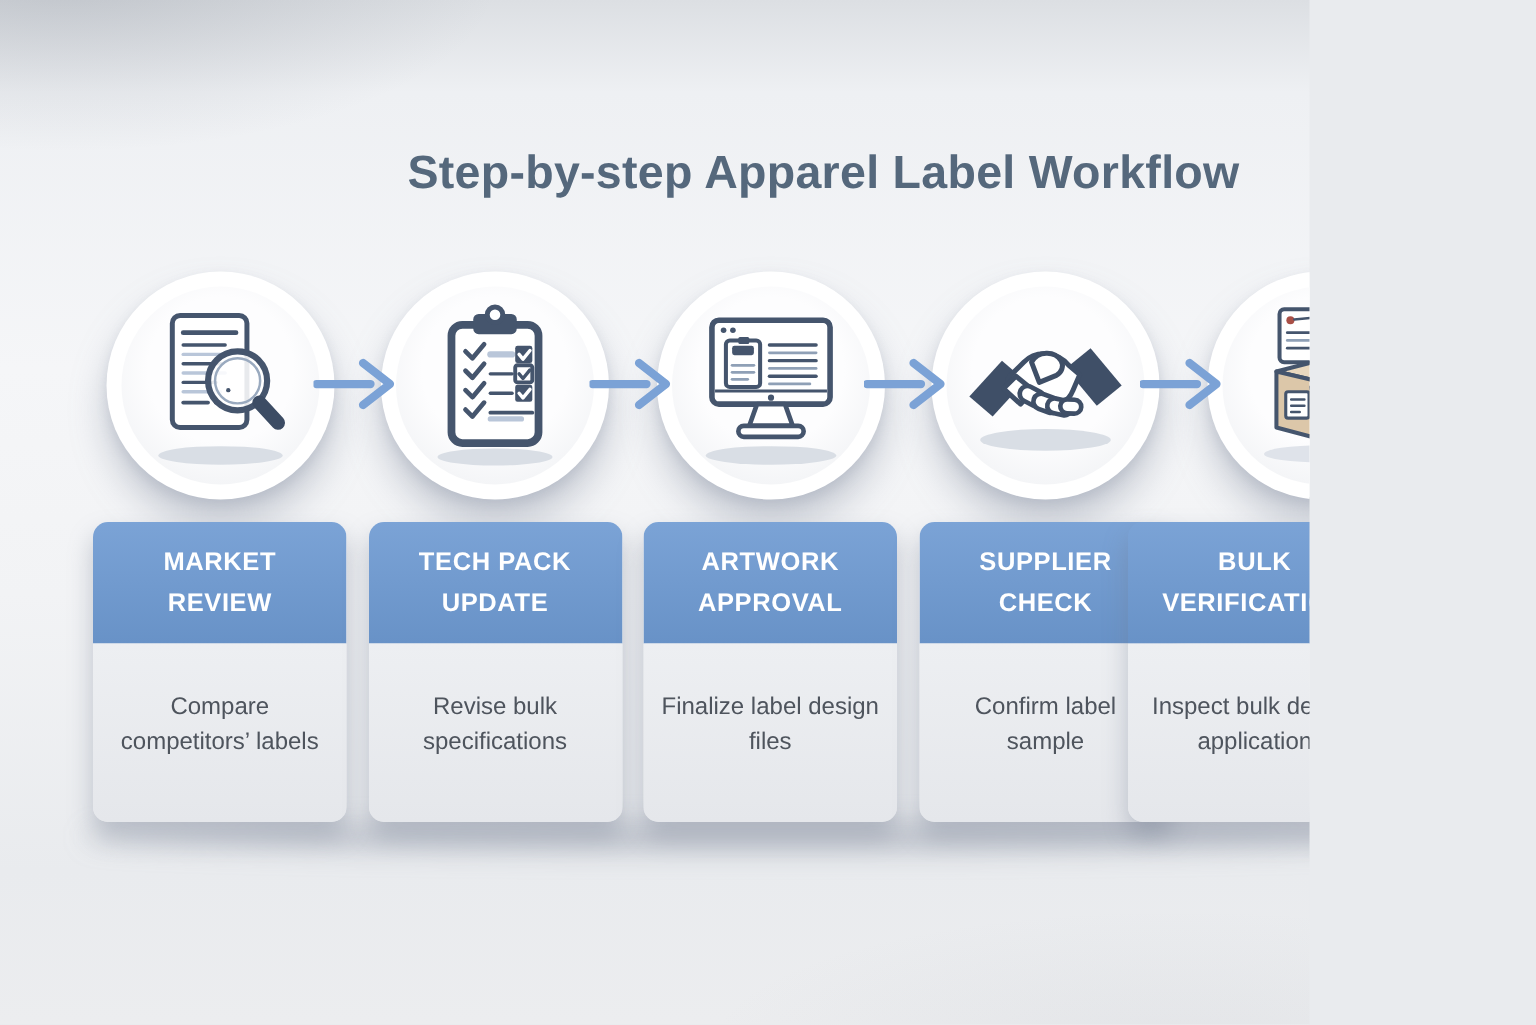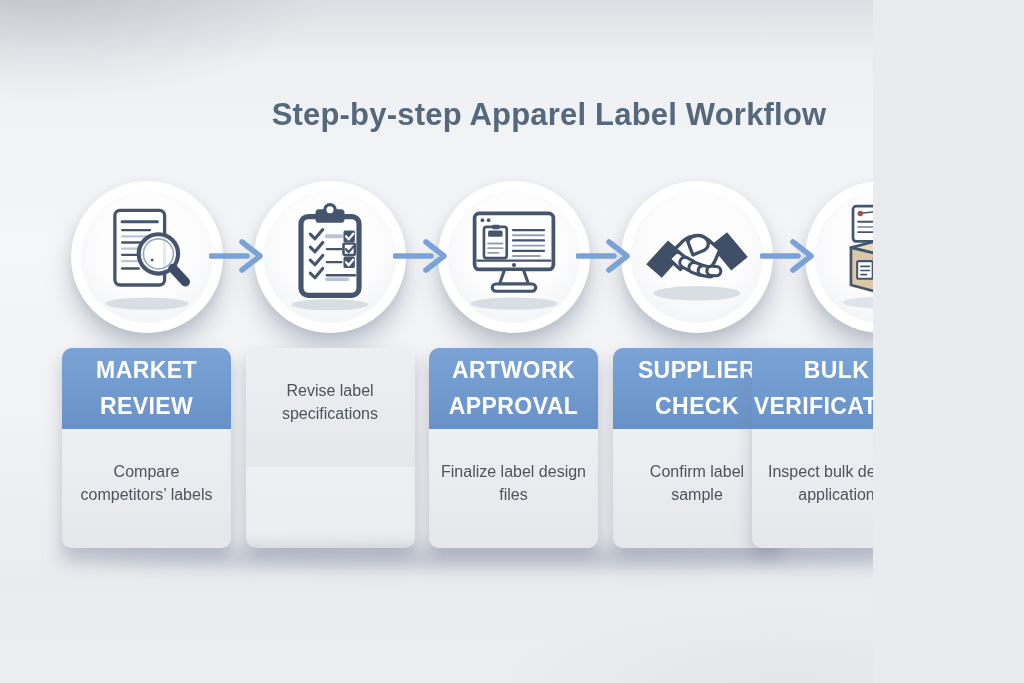--- a/index.html
+++ b/index.html
@@ -32,21 +32,21 @@
     position:absolute; top:549px; left:55px; width:914px; height:18px;
     background:rgba(122,132,150,.42); filter:blur(9px); border-radius:50%;
   }
   .card {
     position:absolute; top:348px; width:169px; height:200px; border-radius:10px;
     overflow:hidden; box-shadow:0 9px 16px rgba(115,125,145,.40); z-index:2;
   }
   .card-head {
     height:81px; box-sizing:border-box; padding:0 10px;
     background:linear-gradient(180deg,#7ba3d6,#6892c7);
-    color:#ffffff; font-weight:bold; font-size:23px; line-height:1.55; letter-spacing:.4px;
+    color:#ffffff; font-weight:bold; font-size:17px; line-height:1.55; letter-spacing:.4px;
     display:flex; align-items:center; justify-content:center; text-align:center;
   }
   .card-body {
     height:119px; box-sizing:border-box; padding:0 11px 10px;
     background:linear-gradient(180deg,#edeff2,#e5e7eb);
     color:#4e545d; font-size:16px; line-height:1.42;
     display:flex; align-items:center; justify-content:center; text-align:center;
   }
 </style>
 </head>
@@ -195,21 +195,22 @@
     <path d="M33,6 L51,20 L33,34" stroke="#7ba2d6" stroke-width="5.5" stroke-linecap="round" stroke-linejoin="round" fill="none"></path>
   </svg>
 
   <div class="shadow-band"></div>
 
   <div class="card" style="left:62px">
     <div class="card-head">MARKET REVIEW</div>
     <div class="card-body">Compare competitors’ labels</div>
   </div>
   <div class="card" style="left:245.5px">
-    <div class="card-body">Revise label specifications</div>
+    <div class="card-head">TECH PACK UPDATE</div>
+    <div class="card-body">Revise bulk specifications</div>
   </div>
   <div class="card" style="left:429px">
     <div class="card-head">ARTWORK APPROVAL</div>
     <div class="card-body">Finalize label design files</div>
   </div>
   <div class="card" style="left:612.5px">
     <div class="card-head">SUPPLIER CHECK</div>
     <div class="card-body">Confirm label sample</div>
   </div>
   <div class="card" style="left:752px">

